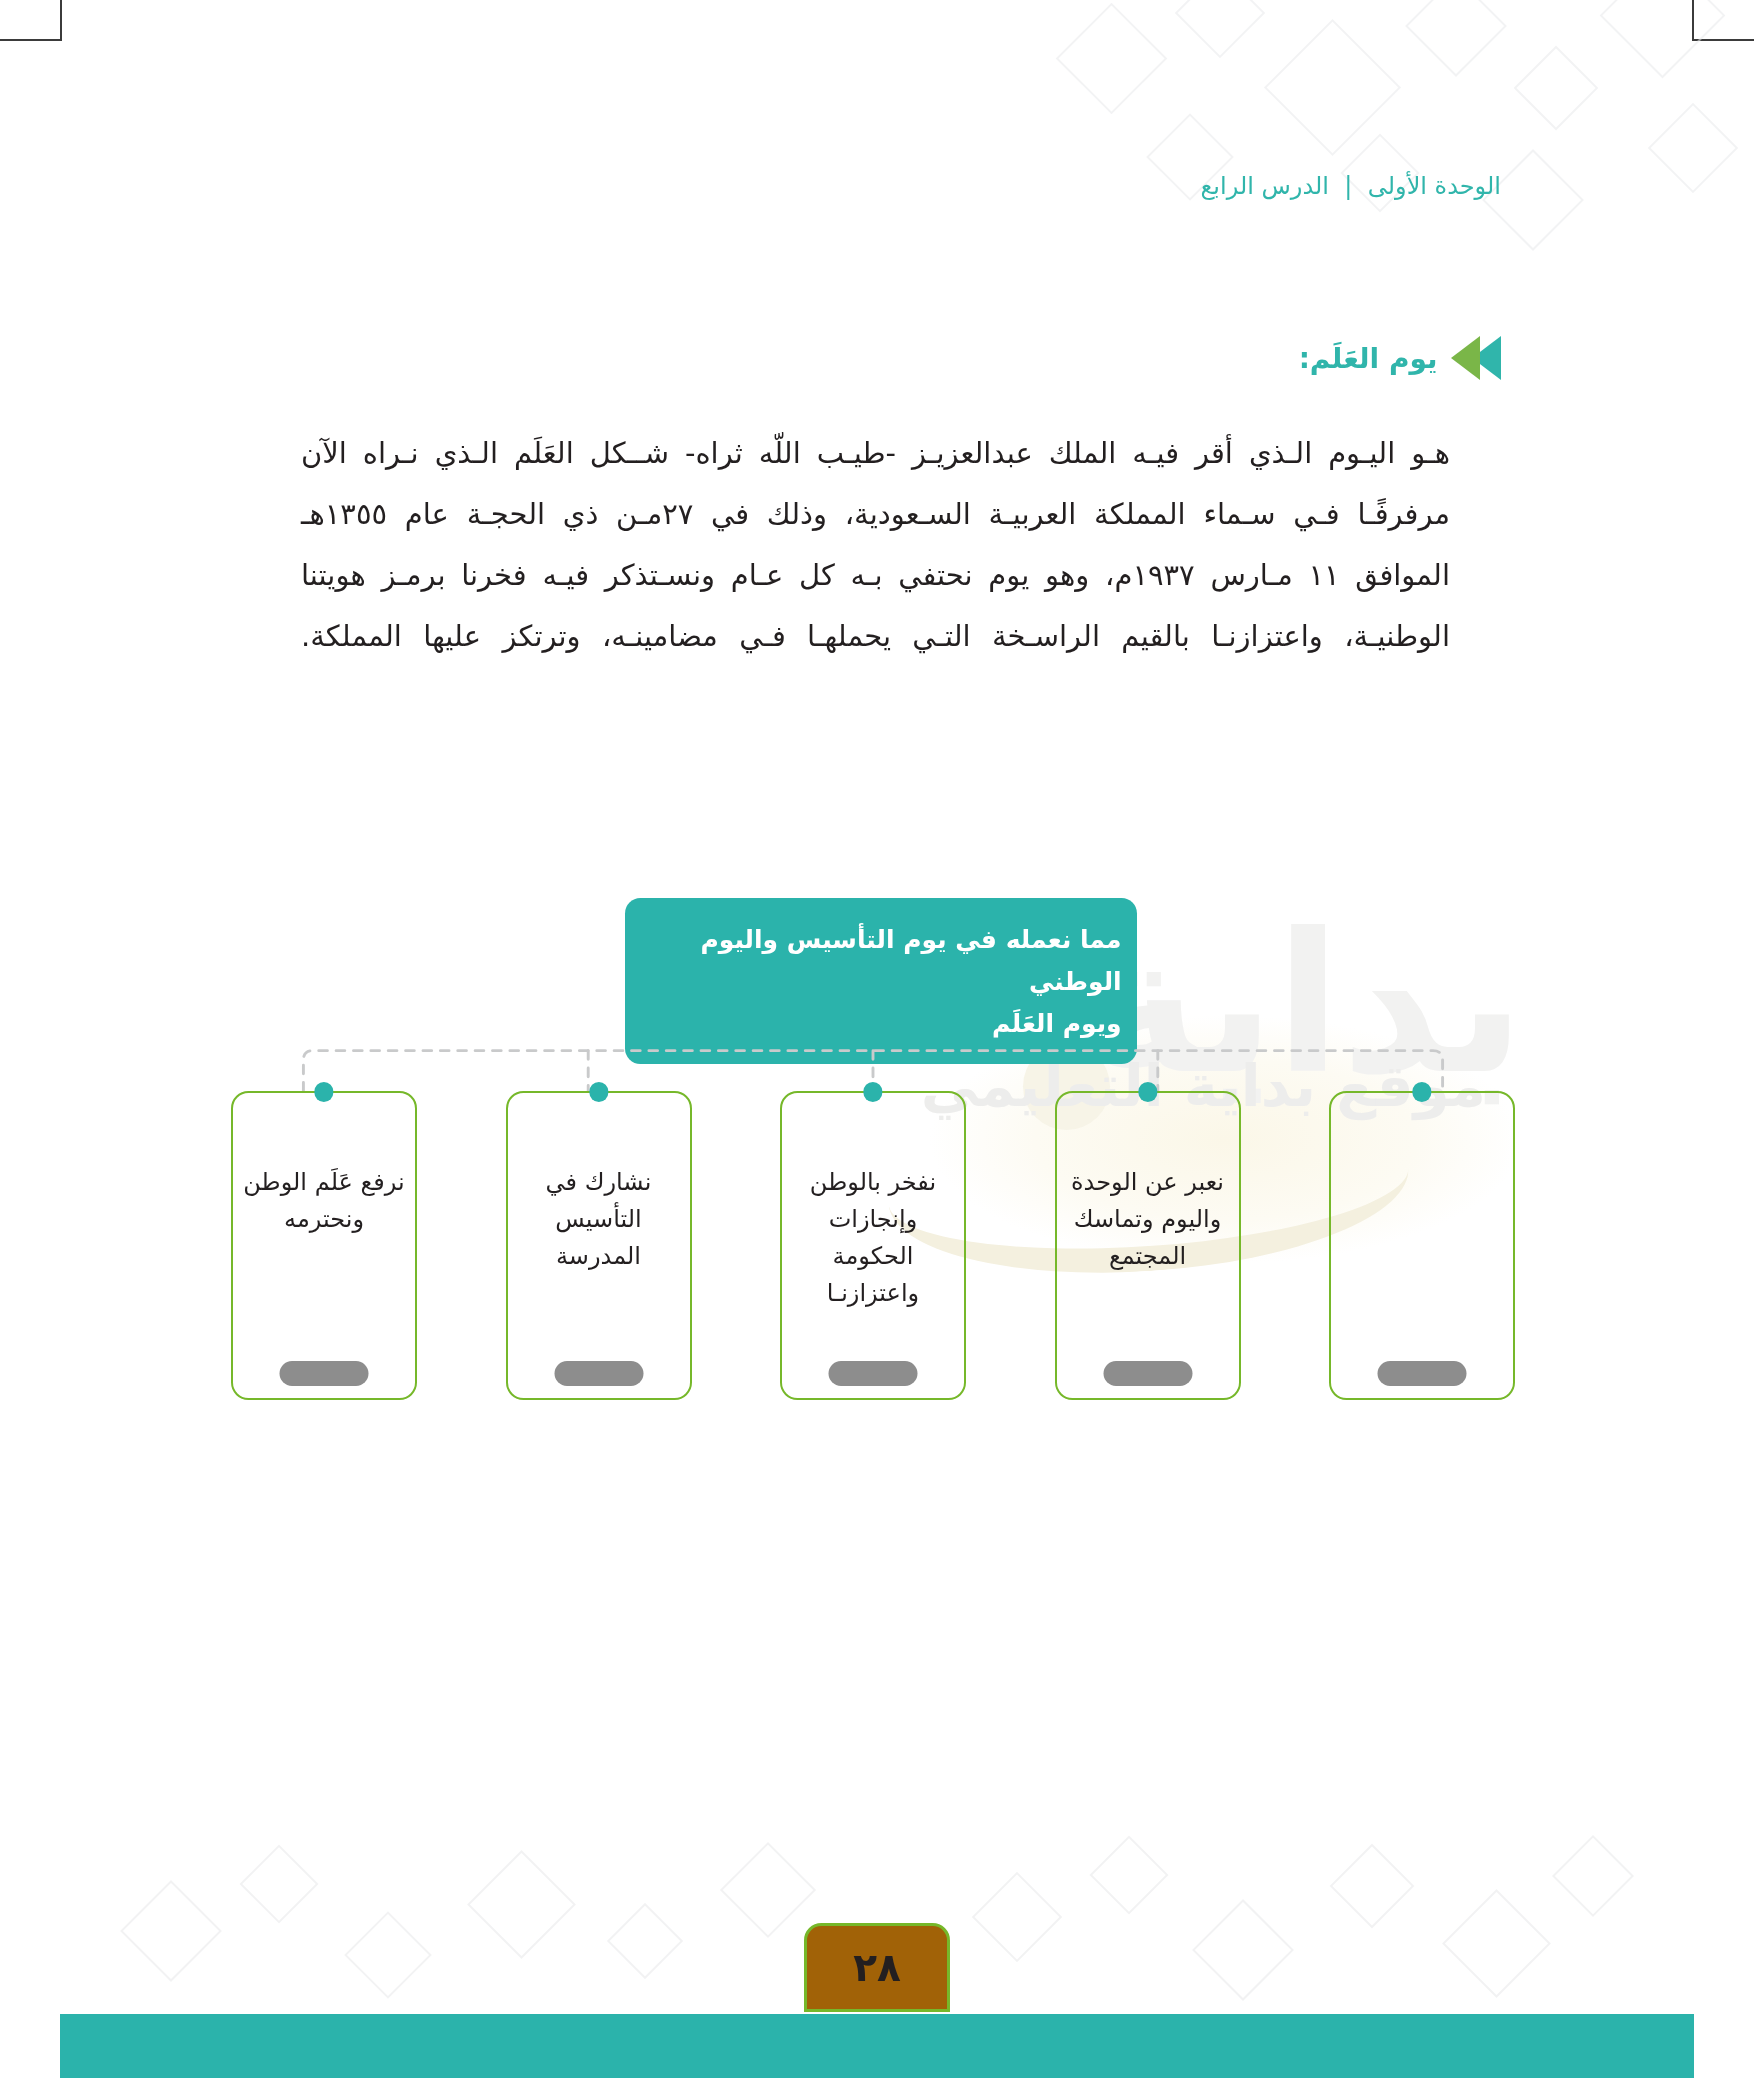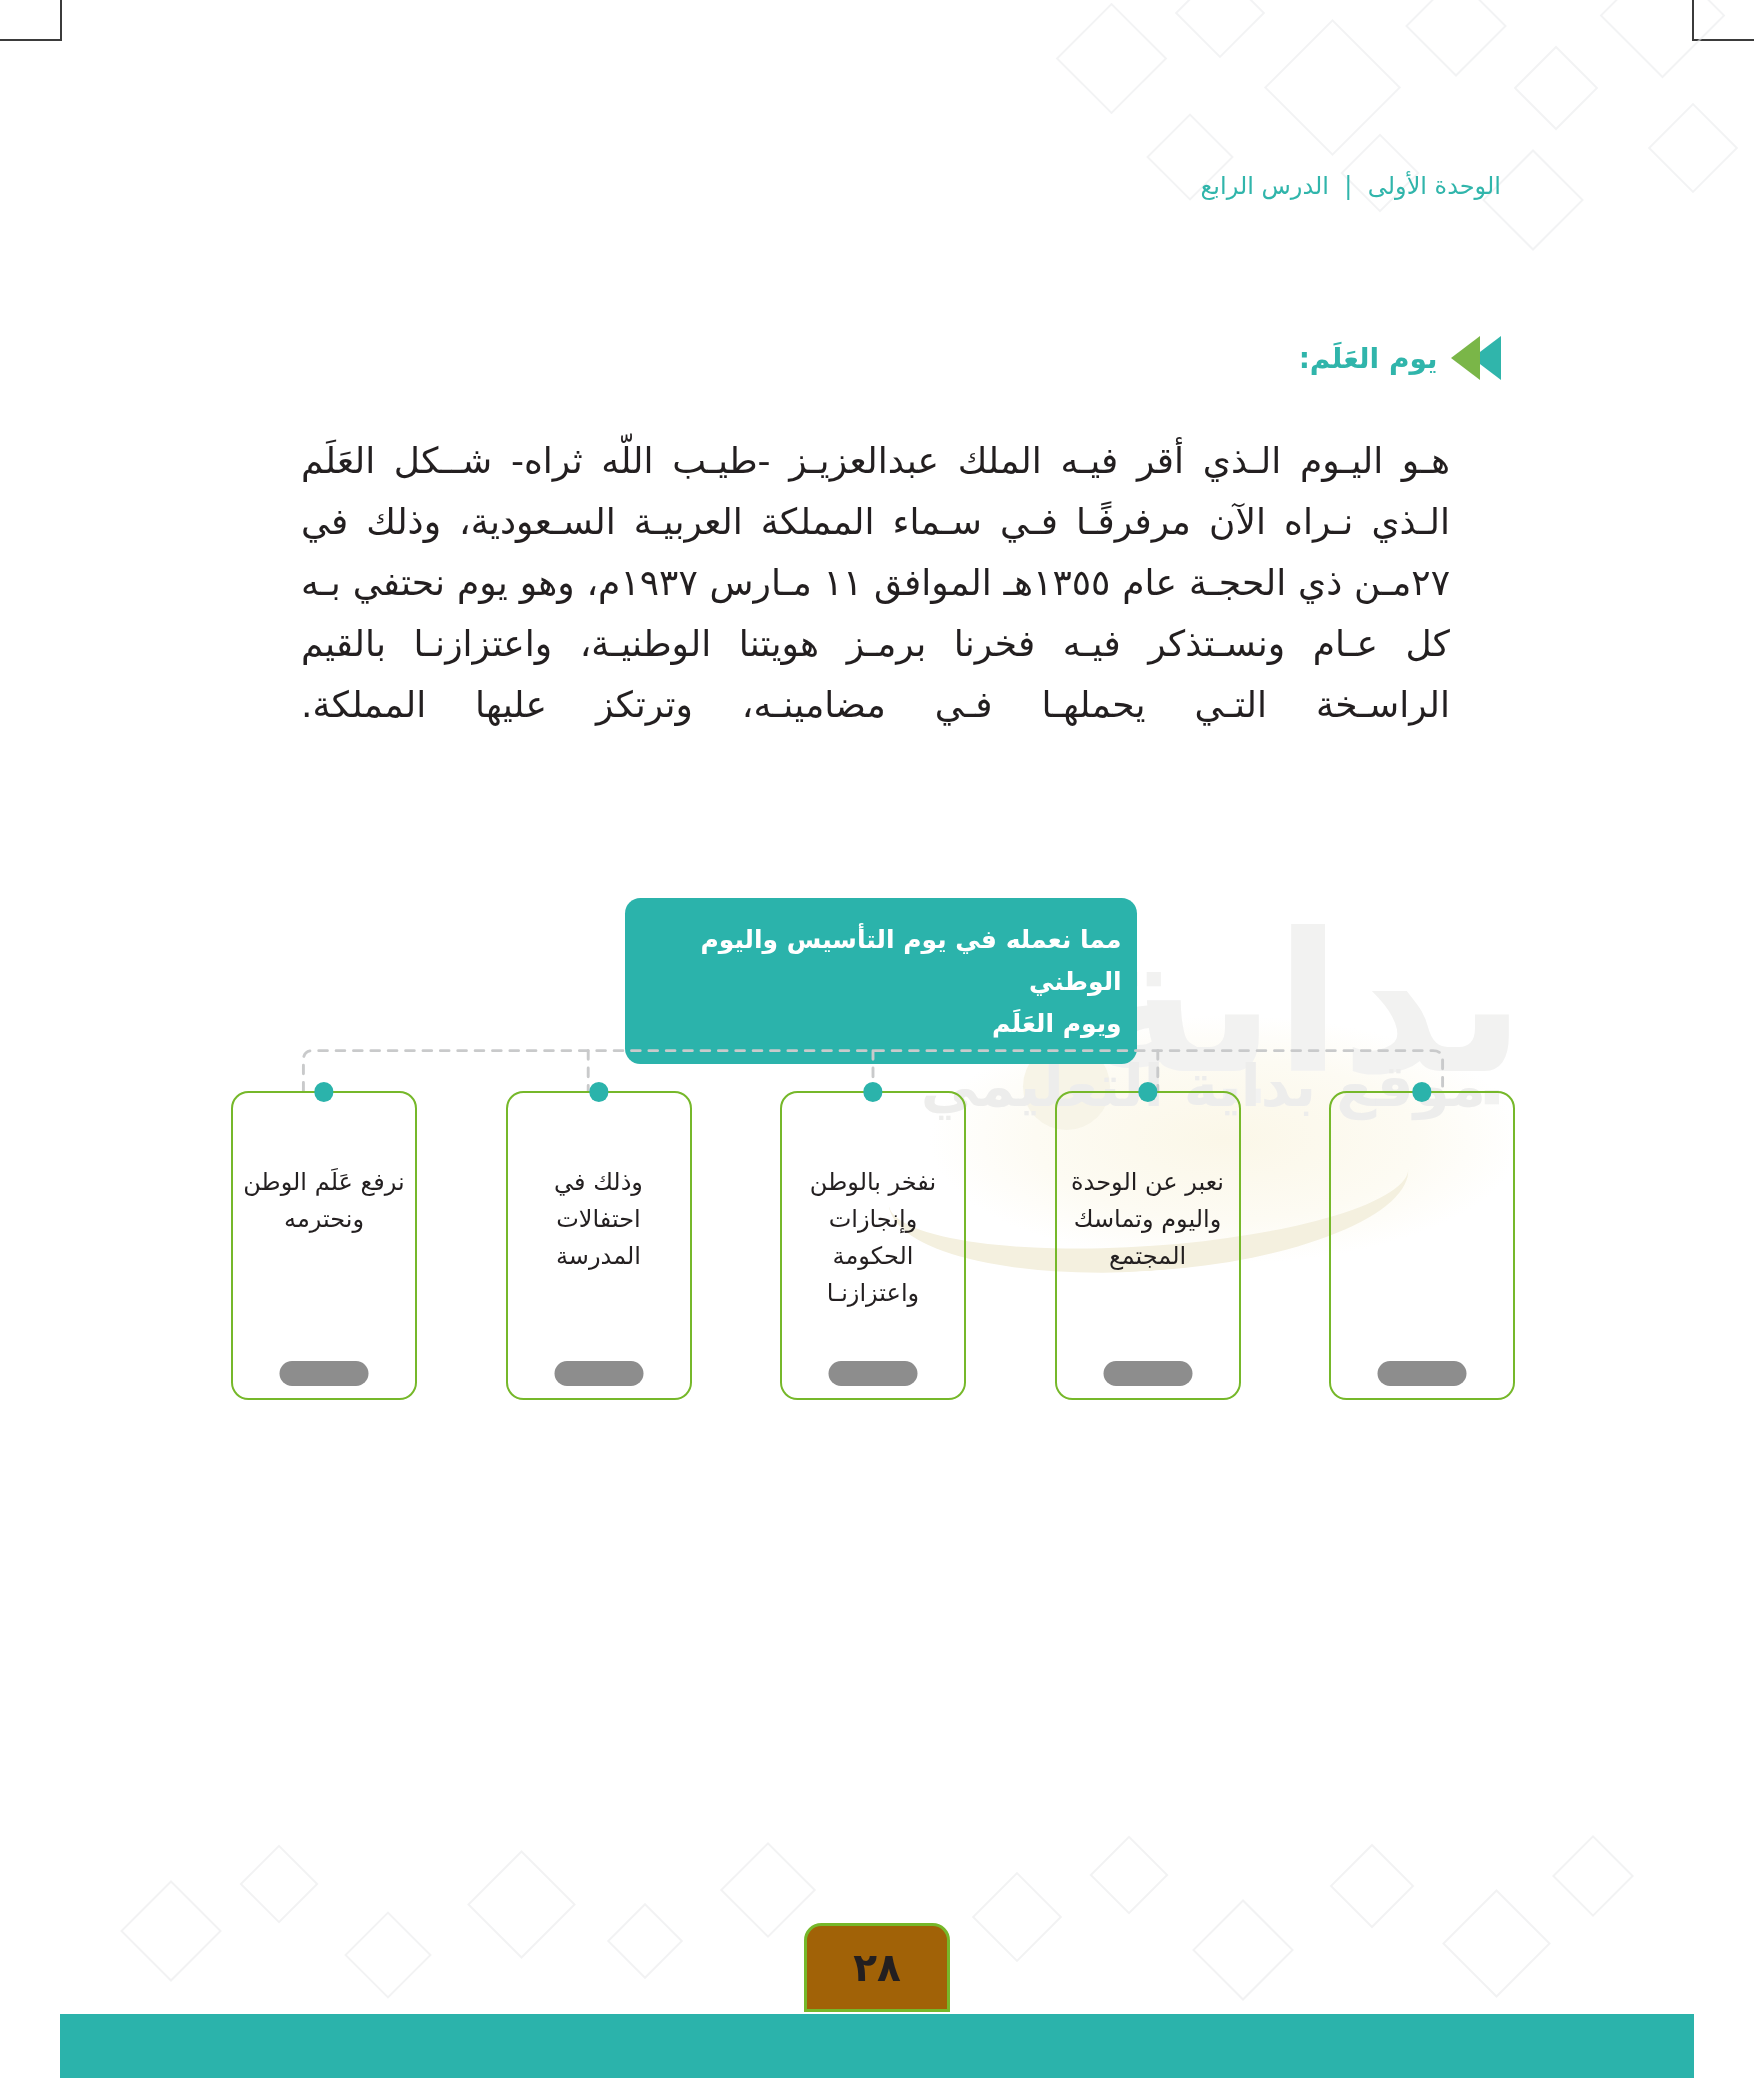--- a/index.html
+++ b/index.html
@@ -170,21 +170,21 @@
     border-bottom: 22px solid transparent;
     border-right: 29px solid #7ab648;
   }
 
   
   .body-paragraph {
     position: absolute;
     top: 394px;
     right: 304px;
     width: 1149px;
-    font-size: 36px;
+    font-size: 29px;
     line-height: 61px;
     color: #231f20;
     text-align: justify;
     text-align-last: justify;
     direction: rtl;
   }
 
   
   .diagram {
     position: absolute;
@@ -384,21 +384,21 @@
       <div class="card-text">نعبر عن الوحدة واليوم وتماسك المجتمع</div>
       <div class="card-foot"></div>
     </div>
     <div class="card">
       <div class="card-dot"></div>
       <div class="card-text">نفخر بالوطن وإنجازات الحكومة واعتزازنـا</div>
       <div class="card-foot"></div>
     </div>
     <div class="card">
       <div class="card-dot"></div>
-      <div class="card-text">وذلك في احتفالات المدرسة</div>
+      <div class="card-text">نشارك في التأسيس المدرسة</div>
       <div class="card-foot"></div>
     </div>
     <div class="card">
       <div class="card-dot"></div>
       <div class="card-text">نرفع عَلَم الوطن ونحترمه</div>
       <div class="card-foot"></div>
     </div>
   </div>
 </div>
 

